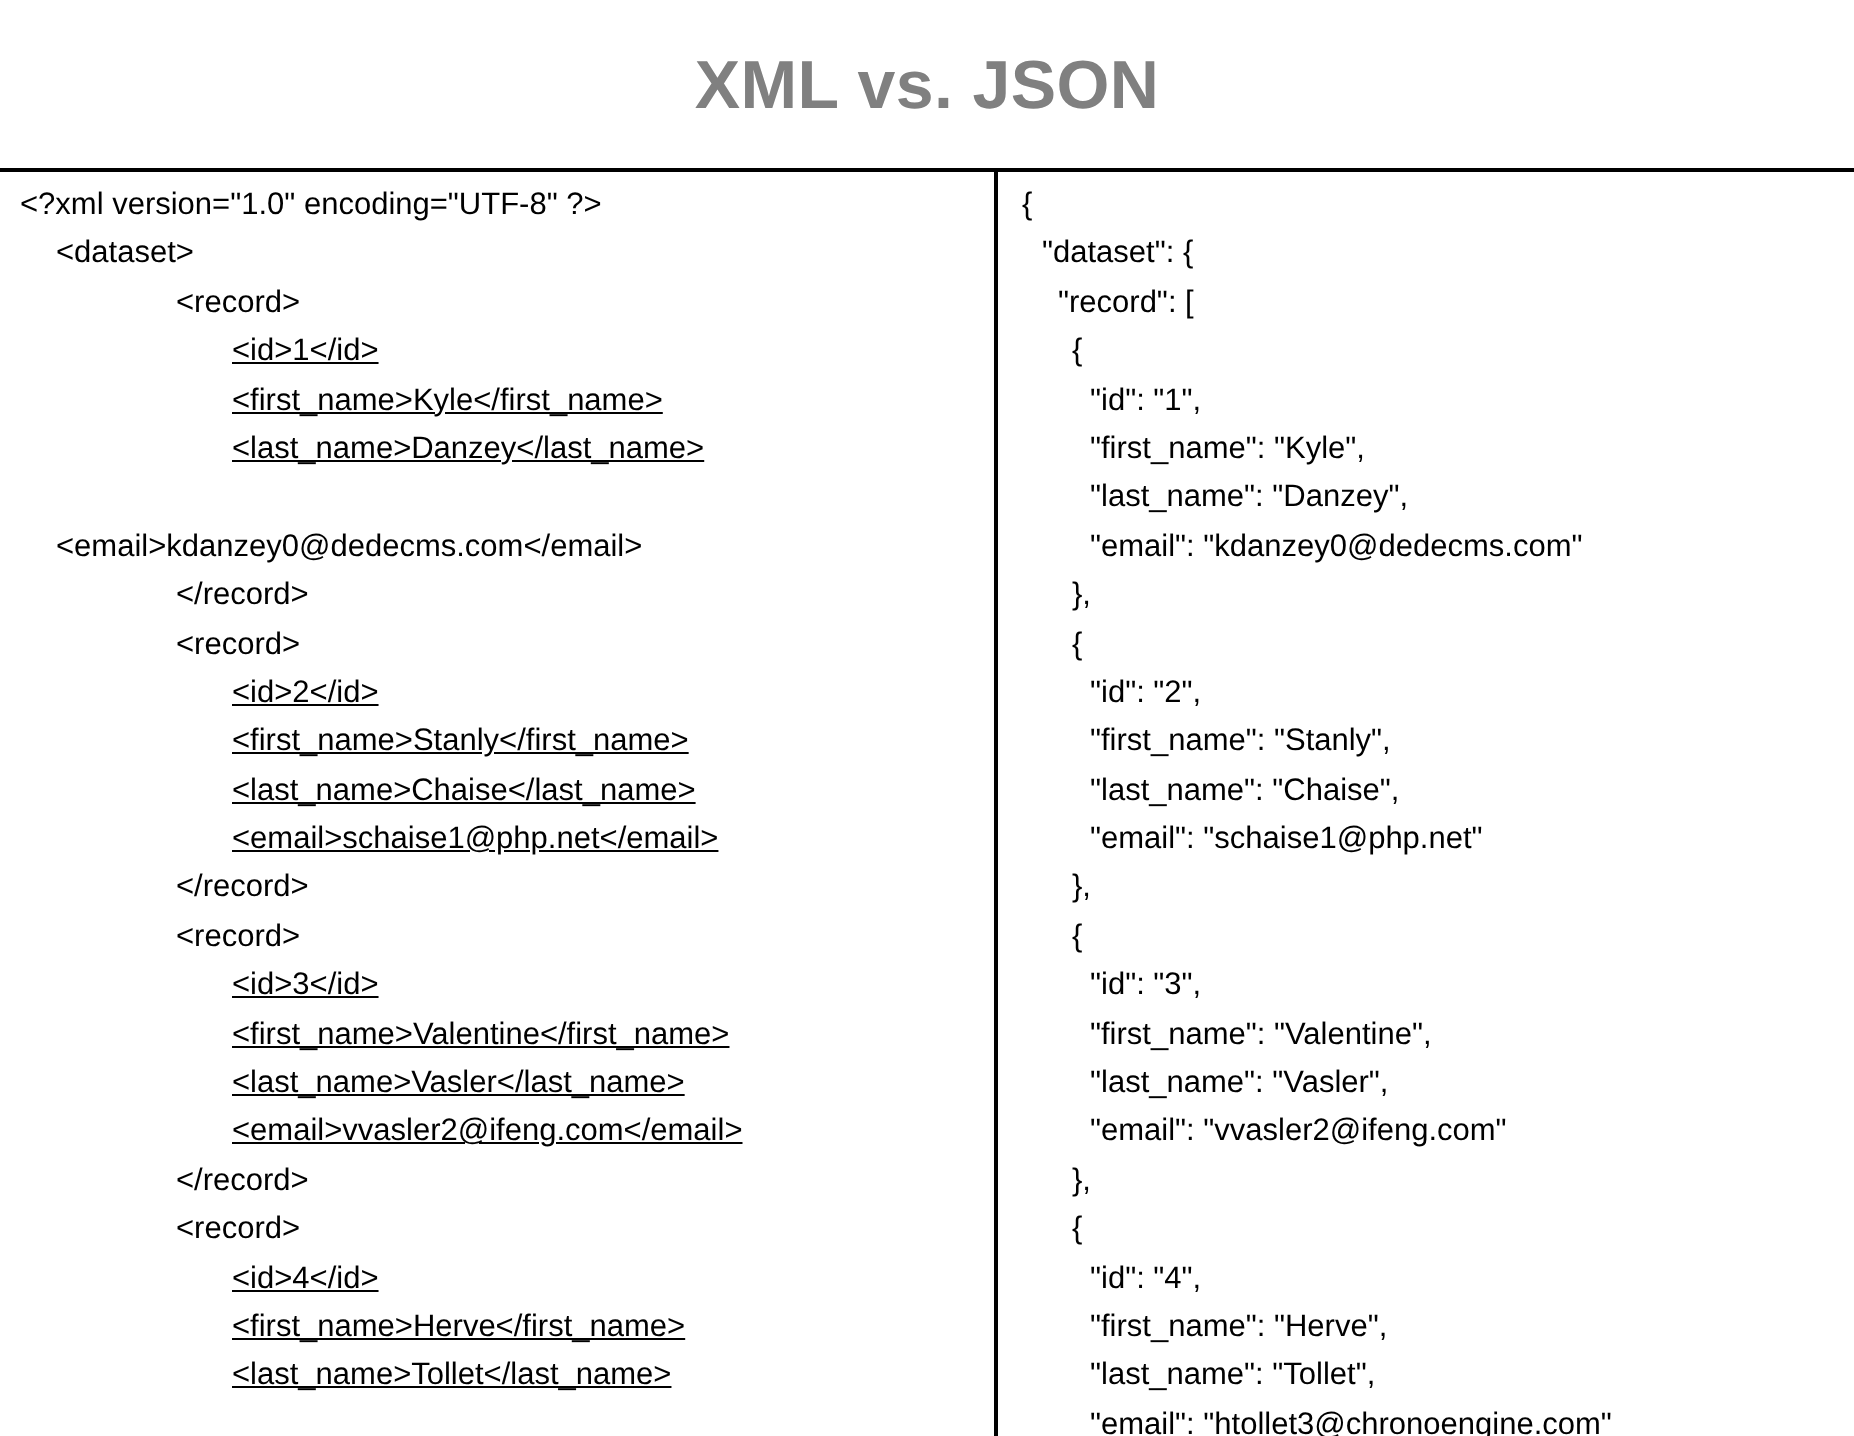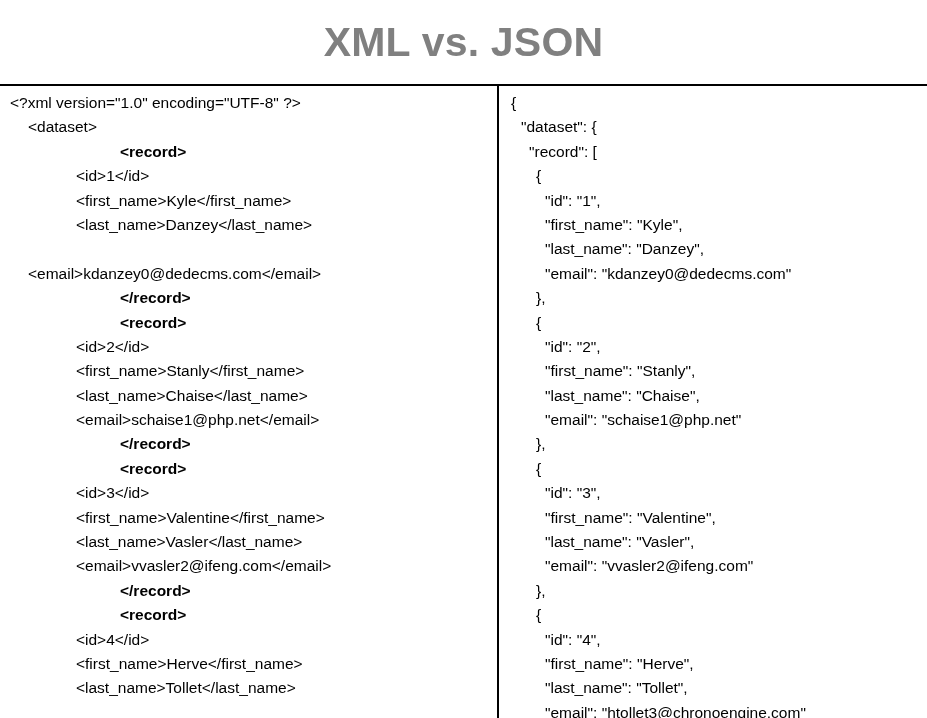--- a/index.html
+++ b/index.html
@@ -26,21 +26,21 @@
     position: absolute;
     left: 0;
     top: 0;
     width: 927px;
     height: 85px;
     display: flex;
     align-items: center;
     justify-content: center;
   }
   #page-title {
-    font-size: 41px;
+    font-size: 34px;
     font-weight: bold;
     color: #808080;
     letter-spacing: 0.2px;
     line-height: 1;
     white-space: nowrap;
   }
   
   #top-rule {
     position: absolute;
     left: 0;
@@ -90,22 +90,22 @@
   }
   .code-line {
     display: block;
     height: 24.4px;
     white-space: pre;
   }
   .code-line.blank { }
   
   .xi0 { padding-left: 10px; }
   .xi1 { padding-left: 28px; }
-  .xi2 { padding-left: 120px; font-weight: bold; }
-  .xi3 { padding-left: 76px; }
+  .xi2 { padding-left: 88px; }
+  .xi3 { padding-left: 116px; text-decoration: underline; }
   
   .ji0 { padding-left: 12px; }
   .ji1 { padding-left: 22px; }
   .ji2 { padding-left: 30px; }
   .ji3 { padding-left: 37px; }
   .ji4 { padding-left: 46px; }
 </style>
 </head>
 <body>
 

